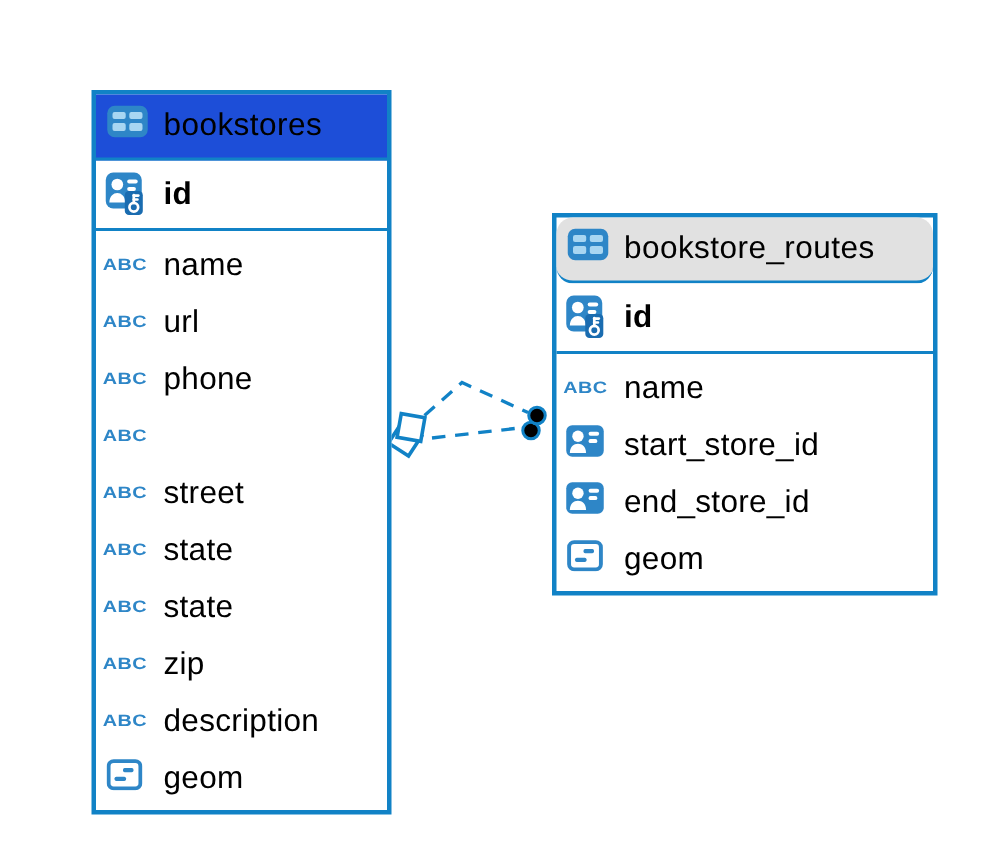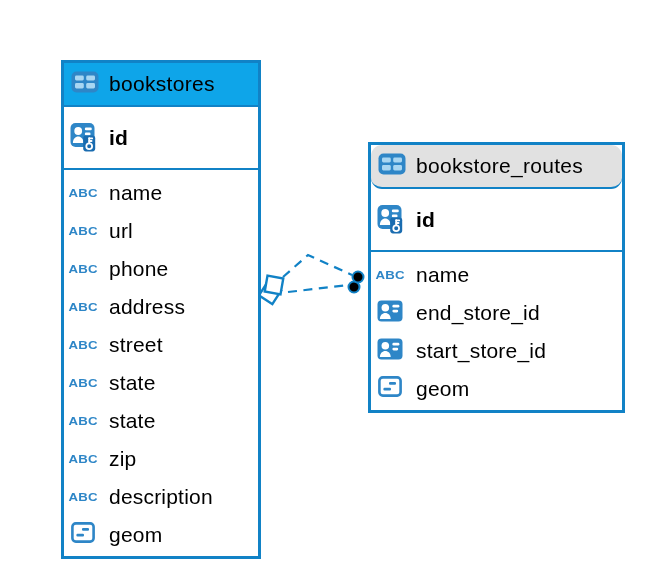--- a/index.html
+++ b/index.html
@@ -22,37 +22,37 @@
     display: flex;
     align-items: center;
     gap: 9px;
     padding: 0 6px;
     border-bottom: 2.5px solid #1182C6;
     font-size: 21px;
     letter-spacing: 0.3px;
     white-space: nowrap;
     overflow: hidden;
   }
-  .erd-header.orange { background: #0ea5e9; }
+  .erd-header.orange { background: #1d4ed8; }
   .erd-header.gray   { background: #E1E1E1; border-radius: 11px; }
 
   .pk-section { border-bottom: 2.5px solid #1182C6; }
   .cols-section { padding: 4px 0 2px; }
 
   .row {
     display: flex;
     align-items: center;
     gap: 11px;
     padding: 0 4px;
     height: 38px;
     font-size: 21px;
     letter-spacing: 0.2px;
     white-space: nowrap;
   }
-  .row.pk { height: 61px; font-weight: bold; align-items: center; }
+  .row.pk { height: 45px; font-weight: bold; align-items: center; }
 
   .iconbox {
     width: 30px;
     flex: none;
     display: flex;
     align-items: center;
     justify-content: center;
   }
   .abc {
     font-weight: 800;
@@ -136,21 +136,20 @@
         <div class="row">
           <span class="iconbox">
             <span class="abc">ABC</span>
           </span>
           <span>phone</span>
         </div>
         <div class="row">
           <span class="iconbox">
             <span class="abc">ABC</span>
           </span>
-          <span>address</span>
         </div>
         <div class="row">
           <span class="iconbox">
             <span class="abc">ABC</span>
           </span>
           <span>street</span>
         </div>
         <div class="row">
           <span class="iconbox">
             <span class="abc">ABC</span>
@@ -232,33 +231,33 @@
         <div class="row">
           <span class="iconbox">
             <span><svg width="26" height="22" viewBox="0 0 26 22">
                 <rect x="0.5" y="0.5" width="25" height="21" rx="4" fill="#2E86C7"></rect>
                 <circle cx="8.3" cy="7.8" r="3.8" fill="#fff"></circle>
                 <path d="M2.9 19 c0-4 2.6-6.1 5.4-6.1 c2.8 0 5.4 2.1 5.4 6.1 z" fill="#fff"></path>
                 <rect x="15.4" y="4.8" width="7" height="2.7" rx="1.3" fill="#fff"></rect>
                 <rect x="15.4" y="9.7" width="5.8" height="2.7" rx="1.3" fill="#fff"></rect>
               </svg></span>
           </span>
-          <span>end_store_id</span>
+          <span>start_store_id</span>
         </div>
         <div class="row">
           <span class="iconbox">
             <span><svg width="26" height="22" viewBox="0 0 26 22">
                 <rect x="0.5" y="0.5" width="25" height="21" rx="4" fill="#2E86C7"></rect>
                 <circle cx="8.3" cy="7.8" r="3.8" fill="#fff"></circle>
                 <path d="M2.9 19 c0-4 2.6-6.1 5.4-6.1 c2.8 0 5.4 2.1 5.4 6.1 z" fill="#fff"></path>
                 <rect x="15.4" y="4.8" width="7" height="2.7" rx="1.3" fill="#fff"></rect>
                 <rect x="15.4" y="9.7" width="5.8" height="2.7" rx="1.3" fill="#fff"></rect>
               </svg></span>
           </span>
-          <span>start_store_id</span>
+          <span>end_store_id</span>
         </div>
         <div class="row">
           <span class="iconbox">
             <span><svg width="24" height="21" viewBox="0 0 24 21">
                 <rect x="1.4" y="1.4" width="21.2" height="18.2" rx="3.4" fill="#fff" stroke="#2E86C7" stroke-width="2.6"></rect>
                 <rect x="11" y="6" width="7" height="2.8" rx="1.1" fill="#2E86C7"></rect>
                 <rect x="5.4" y="11.8" width="7.6" height="2.8" rx="1.1" fill="#2E86C7"></rect>
               </svg></span>
           </span>
           <span>geom</span>

